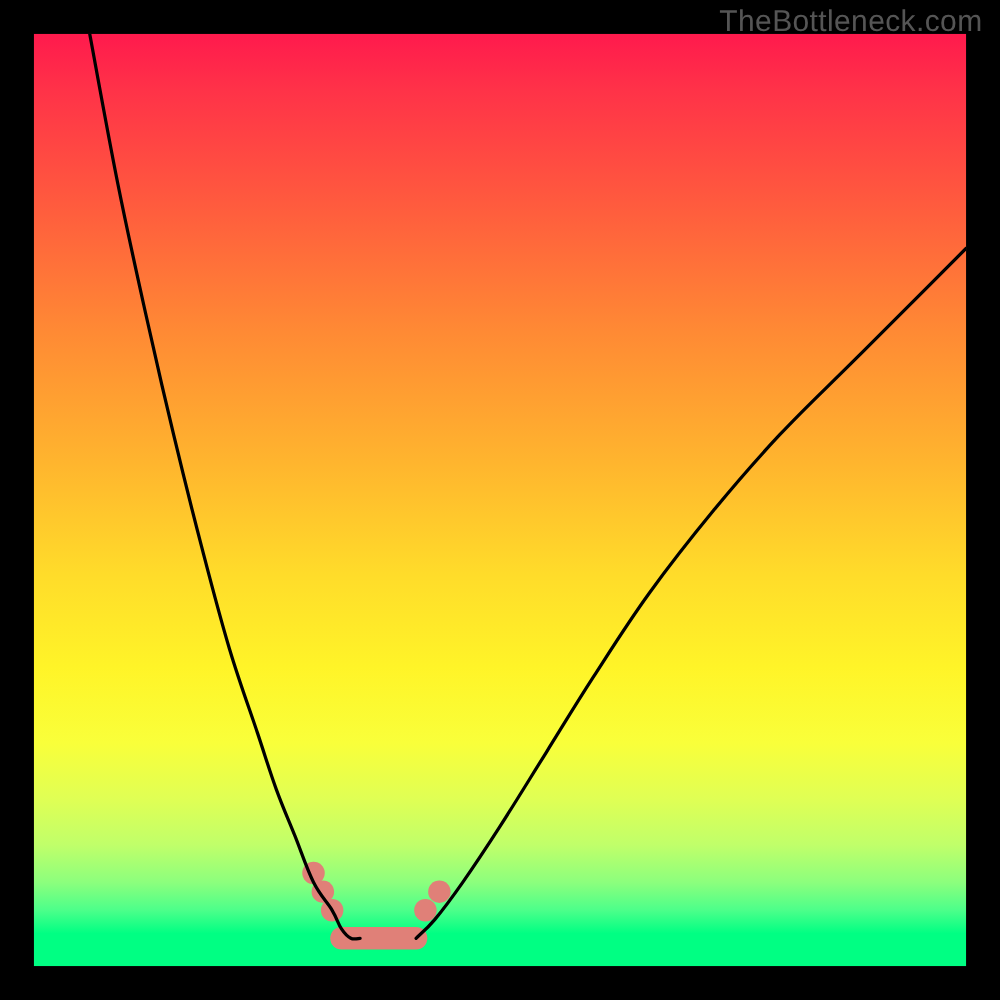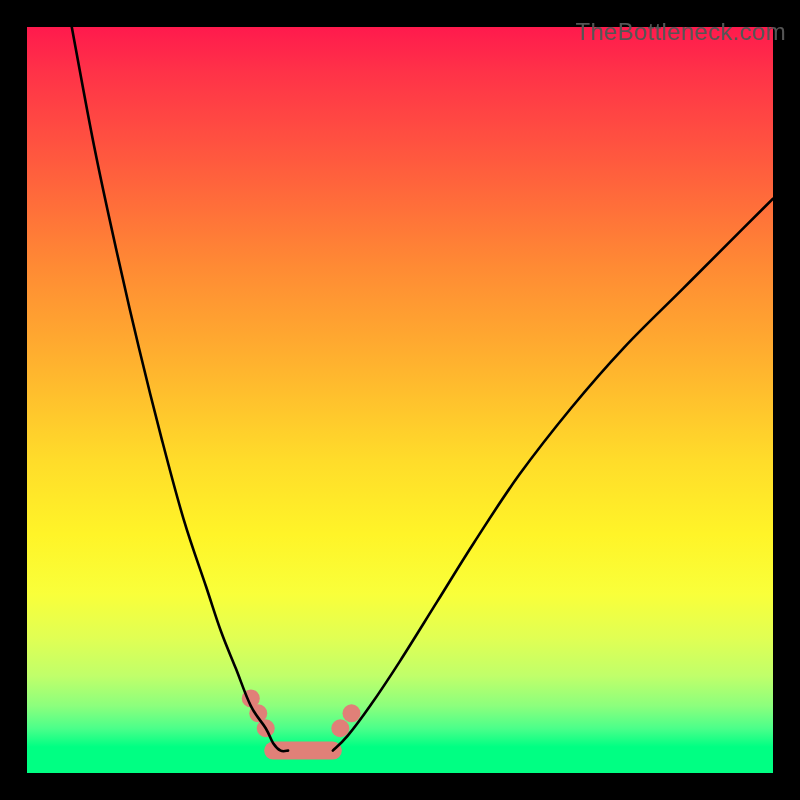--- a/index.html
+++ b/index.html
@@ -12,21 +12,21 @@
     overflow: hidden;
   }
   .frame {
     position: relative;
     width: 800px;
     height: 800px;
     background: #000;
   }
   .watermark {
     position: absolute;
-    top: 18px;
+    top: 4px;
     right: 14px;
     color: #555;
     font-size: 24px;
     font-weight: 500;
     letter-spacing: 0.3px;
     z-index: 10;
   }
   .plot-area {
     position: absolute;
     left: 27px;

